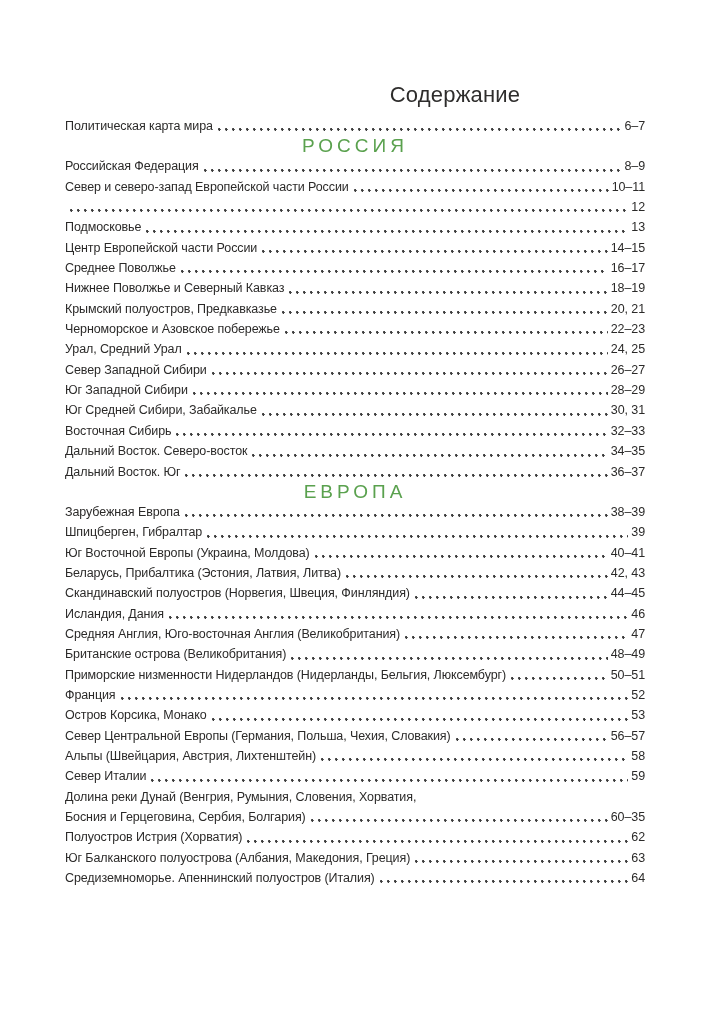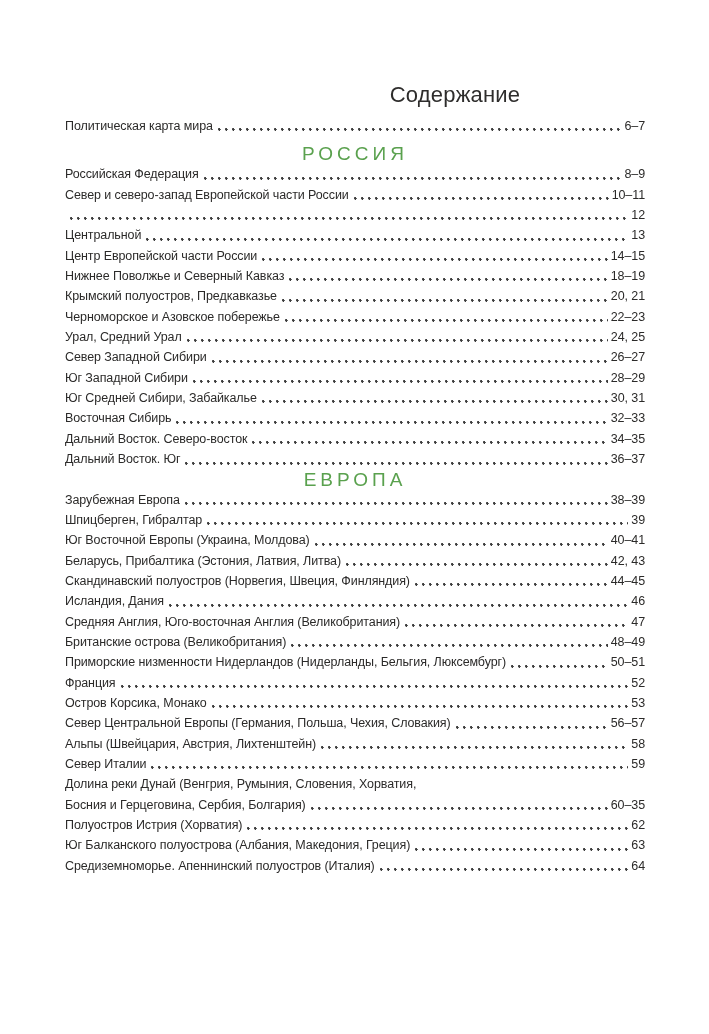--- a/index.html
+++ b/index.html
@@ -40,21 +40,21 @@
   }
   .section-heading {
     height: 20px;
     line-height: 20px;
     text-align: center;
     font-size: 19px;
     letter-spacing: 4px;
     color: var(--accent-green, #5aa14e);
   }
   .section-heading.first {
-    margin-top: 8px;
+    margin-top: 0;
   }
   .toc-row {
     height: 20.35px;
     display: flex;
     align-items: flex-end;
   }
   .toc-label, .toc-page {
     white-space: nowrap;
     font-size: 12.5px;
     line-height: 20.35px;
@@ -105,31 +105,36 @@
     <span class="toc-leader"></span>
     <span class="toc-page">10–11</span>
   </div>
 
   <div class="toc-row">
     <span class="toc-leader"></span>
     <span class="toc-page">12</span>
   </div>
 
   <div class="toc-row">
-    <span class="toc-label">Центральной</span>
+    <span class="toc-label">Подмосковье</span>
     <span class="toc-leader"></span>
     <span class="toc-page">13</span>
   </div>
 
   <div class="toc-row">
     <span class="toc-label">Центр Европейской части России</span>
     <span class="toc-leader"></span>
     <span class="toc-page">14–15</span>
   </div>
 
+  <div class="toc-row">
+    <span class="toc-label">Среднее Поволжье</span>
+    <span class="toc-leader"></span>
+    <span class="toc-page">16–17</span>
+  </div>
 
   <div class="toc-row">
     <span class="toc-label">Нижнее Поволжье и Северный Кавказ</span>
     <span class="toc-leader"></span>
     <span class="toc-page">18–19</span>
   </div>
 
   <div class="toc-row">
     <span class="toc-label">Крымский полуостров, Предкавказье</span>
     <span class="toc-leader"></span>

